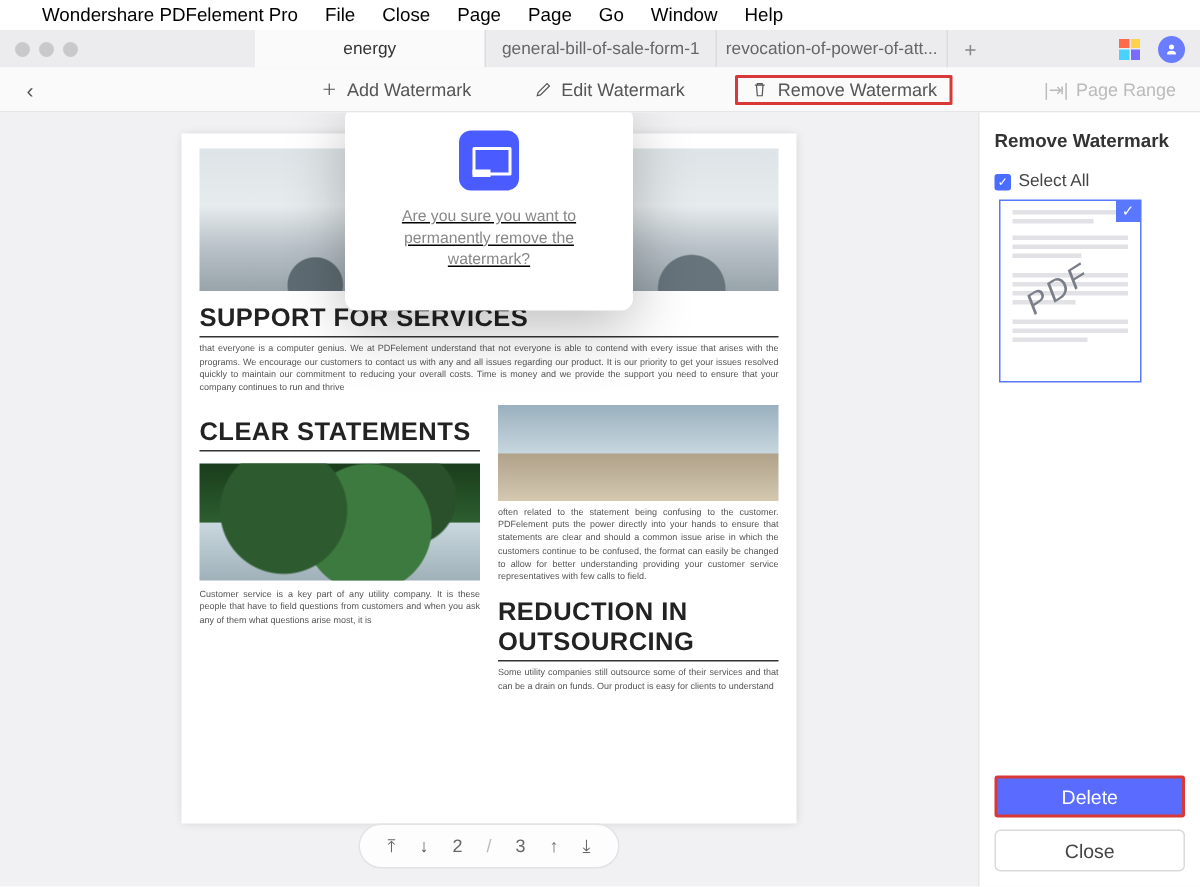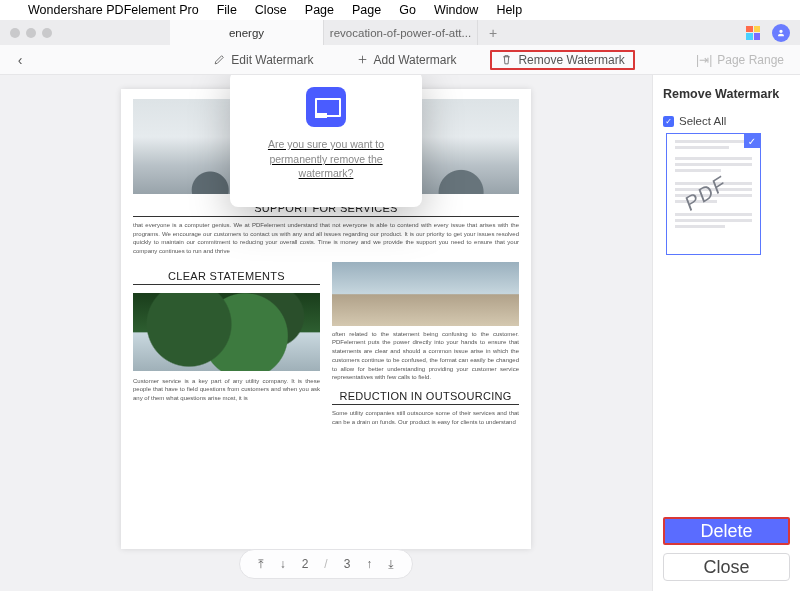--- a/index.html
+++ b/index.html
@@ -33,21 +33,21 @@
 .tb-btn.highlight { border: 2px solid #d93838; padding: 1px 8px; border-radius: 1px; }
 .tb-btn.highlight svg { stroke: #555; }
 .page-range { position: absolute; right: 16px; color: #bbb; display: flex; align-items: center; gap: 5px; }
 
 
 .main { display: flex; height: 516px; }
 .canvas-area { flex: 1; background: #f1f1f3; display: flex; flex-direction: column; align-items: center; position: relative; overflow: hidden; }
 .page { width: 410px; height: 460px; background: #fff; box-shadow: 0 0 6px rgba(0,0,0,0.12); margin-top: 14px; padding: 10px 12px 12px; overflow: hidden; }
 .hero { width: 100%; height: 95px; background: linear-gradient(to bottom, #dde3e6 0%, #e6ebee 40%, #cfd6da 55%, #b8c1c7 70%, #98a3aa 100%); position: relative; }
 .hero::after { content: ""; position: absolute; left: 0; right: 0; bottom: 0; height: 40px; background: radial-gradient(circle at 20% 90%, #5e6b72 18px, transparent 19px), radial-gradient(circle at 40% 100%, #6b7880 25px, transparent 26px), radial-gradient(circle at 65% 98%, #5a666d 20px, transparent 21px), radial-gradient(circle at 85% 96%, #67747b 22px, transparent 23px); }
-.sec-title { font-weight: 400; font-size: 11px; letter-spacing: 0.3px; margin: 8px 0 2px; color: #222; text-align: center; }
+.sec-title { font-weight: 700; font-size: 17px; letter-spacing: 0.3px; margin: 8px 0 2px; color: #222; }
 .rule { height: 1px; background: #333; margin-bottom: 4px; }
 .body-text { font-size: 6px; line-height: 1.45; color: #555; text-align: justify; }
 .cols { display: flex; gap: 12px; margin-top: 6px; }
 .colL, .colR { flex: 1; display: flex; flex-direction: column; }
 .img2 { width: 100%; height: 78px; margin-top: 4px; background: radial-gradient(circle at 30% 40%, #2d5a2f 30%, transparent 31%), radial-gradient(circle at 60% 55%, #3d7a3f 35%, transparent 36%), radial-gradient(circle at 75% 30%, #2a4f2b 20%, transparent 21%), linear-gradient(to bottom, #1a3d1b, #2d5e30 50%, #c9d8df 51%, #9fb0b8); }
 .img3 { width: 100%; height: 64px; margin-bottom: 4px; background: linear-gradient(to bottom, #9ab0be, #c6d6de 50%, #b1a28a 51%, #d4c8b0); }
 
 
 .pager { position: absolute; bottom: 12px; background: #fdfdfe; border: 1px solid #e3e3e6; border-radius: 18px; height: 30px; display: flex; align-items: center; gap: 16px; padding: 0 18px; font-size: 12px; color: #666; }
 .pager .sep { color: #bbb; }
@@ -55,21 +55,21 @@
 
 .rpanel { width: 148px; border-left: 1px solid #e6e6e8; background: #fff; display: flex; flex-direction: column; padding: 12px 10px 10px; position: relative; }
 .rpanel-title { font-size: 12.5px; font-weight: 600; color: #333; margin-bottom: 14px; }
 .select-all { font-size: 11.5px; color: #444; display: flex; align-items: center; gap: 5px; margin-bottom: 6px; }
 .checkbox { width: 11px; height: 11px; background: #4a6cff; border-radius: 2px; display: flex; align-items: center; justify-content: center; color: #fff; font-size: 8px; }
 .thumb { width: 95px; height: 122px; border: 1.5px solid #5a77ff; margin-left: 3px; position: relative; background: #fff; padding: 6px 8px; }
 .thumb .check { position: absolute; top: 0; right: 0; width: 16px; height: 14px; background: #5a77ff; color: #fff; font-size: 10px; display: flex; align-items: center; justify-content: center; }
 .thumb .tline { height: 3px; background: #e2e2e6; margin-bottom: 3px; }
 .thumb .diag { position: absolute; top: 48px; left: 16px; font-size: 20px; font-weight: 400; color: #7a7e88; transform: rotate(-32deg); letter-spacing: 2px; font-style: italic; }
 .rpanel-foot { margin-top: auto; display: flex; flex-direction: column; gap: 8px; }
-.btn { height: 28px; border-radius: 4px; font-size: 18px; display: flex; align-items: center; justify-content: center; text-align: right; }
+.btn { height: 28px; border-radius: 4px; font-size: 13px; display: flex; align-items: center; justify-content: center; text-align: right; }
 .btn-delete { background: #5a6cff; color: #fff; border: 2.5px solid #d93838; border-radius: 2px; }
 .btn-close { background: #fff; color: #444; border: 1px solid #d9d9dc; }
 
 
 .overlay { position: absolute; inset: 0; display: flex; align-items: flex-start; justify-content: center; pointer-events: none; text-decoration: underline; }
 .modal { width: 192px; background: #fff; border-radius: 8px; box-shadow: 0 12px 40px rgba(0,0,0,0.25); padding: 16px 14px 14px; text-align: center; pointer-events: auto; position: relative; top: -4px; }
 .modal-icon { width: 40px; height: 40px; background: #4a5cff; border-radius: 8px; margin: 0 auto 10px; position: relative; }
 .modal-icon::before { content:""; position:absolute; left:9px; top:11px; width:22px; height:15px; border:2px solid #fff; border-radius:1px; }
 .modal-icon::after { content:""; position:absolute; left:9px; bottom:9px; width:12px; height:5px; background:#fff; }
 .modal-text { font-size: 10.5px; color: #888; line-height: 1.4; margin-bottom: 12px; }
@@ -94,20 +94,21 @@
 </div>
 
 <div class="titlebar">
   <div class="traffic">
       <span></span>
       <span></span>
       <span></span>
     </div>
   <div class="tabs">
     <div class="tab active">energy</div>
+    <div class="tab">general-bill-of-sale-form-1</div>
     <div class="tab">revocation-of-power-of-att...</div>
     <div class="tab-add">+</div>
   </div>
   <div class="right-icons">
     <div class="grid-icon">
         <span></span>
         <span></span>
         <span></span>
         <span></span>
       </div>
@@ -117,29 +118,29 @@
         </svg>
       </div>
   </div>
 </div>
 
 <div class="toolbar">
   <div class="back">‹</div>
   <div class="toolbar-center">
     <div class="tb-btn">
       <svg viewBox="0 0 24 24">
-          <path d="M4 20l4-1 11-11-3-3L5 16l-1 4z"></path>
-        </svg>
-      <span>Edit Watermark</span>
+          <path d="M12 5v14M5 12h14"></path>
+        </svg>
+      <span>Add Watermark</span>
     </div>
     <div class="tb-btn">
       <svg viewBox="0 0 24 24">
-          <path d="M12 5v14M5 12h14"></path>
-        </svg>
-      <span>Add Watermark</span>
+          <path d="M4 20l4-1 11-11-3-3L5 16l-1 4z"></path>
+        </svg>
+      <span>Edit Watermark</span>
     </div>
     <div class="tb-btn highlight">
       <svg viewBox="0 0 24 24">
           <path d="M6 7h12M9 7V5h6v2M8 7l1 13h6l1-13"></path>
         </svg>
       <span>Remove Watermark</span>
     </div>
   </div>
   <div class="page-range">
     <span>|⇥|</span>

